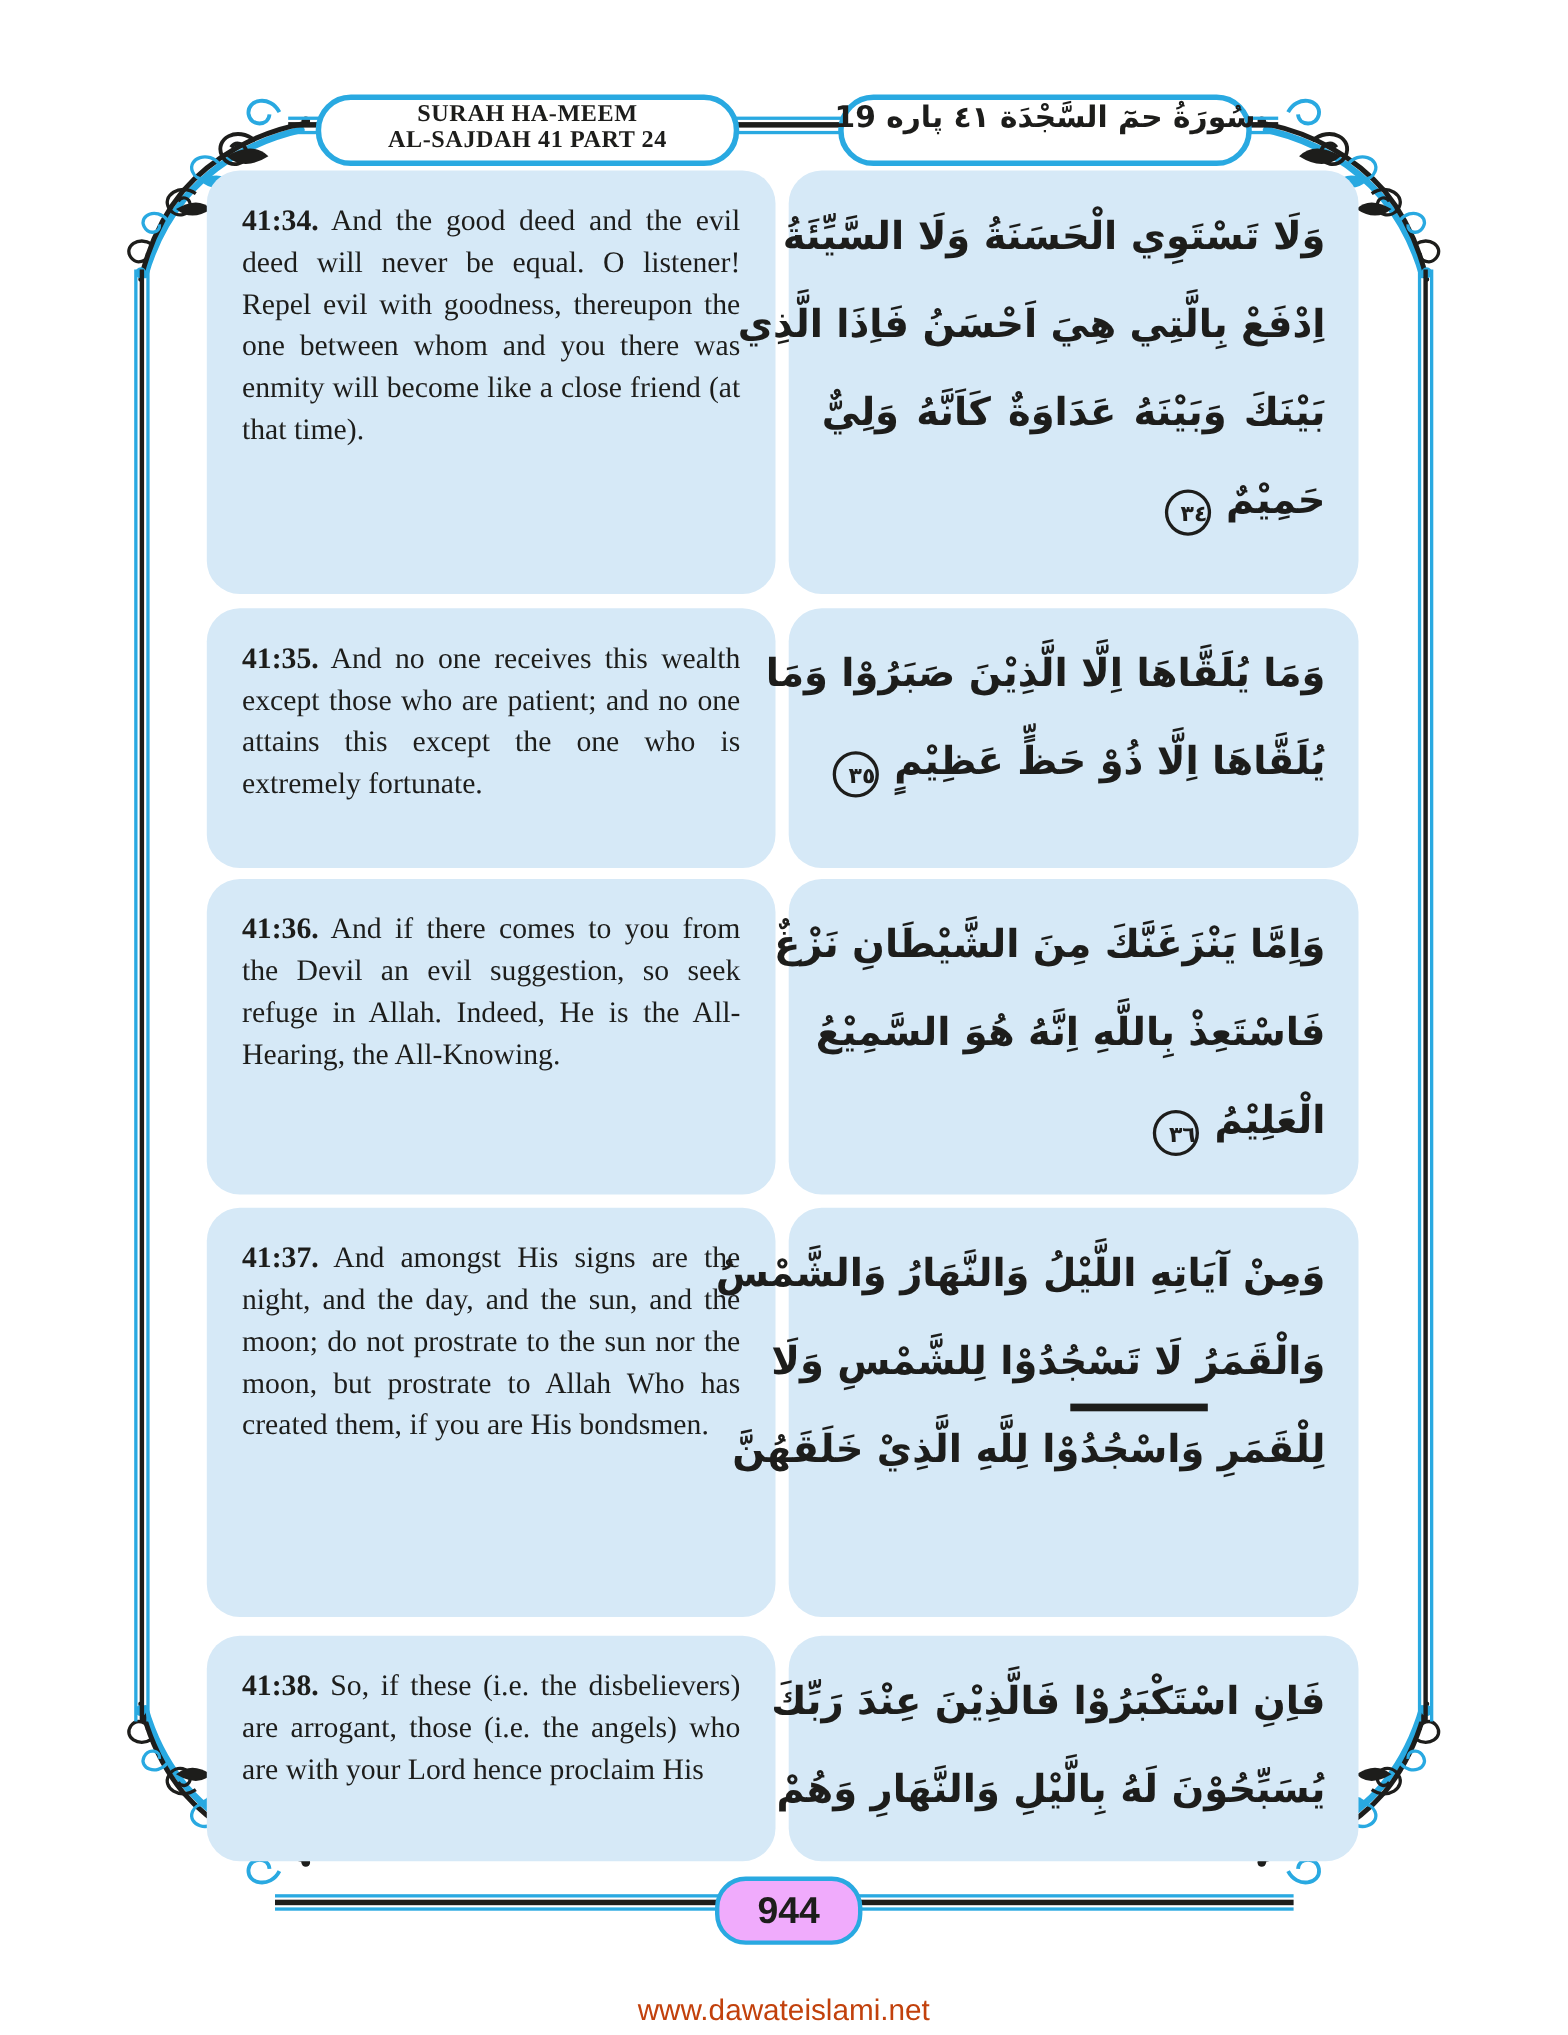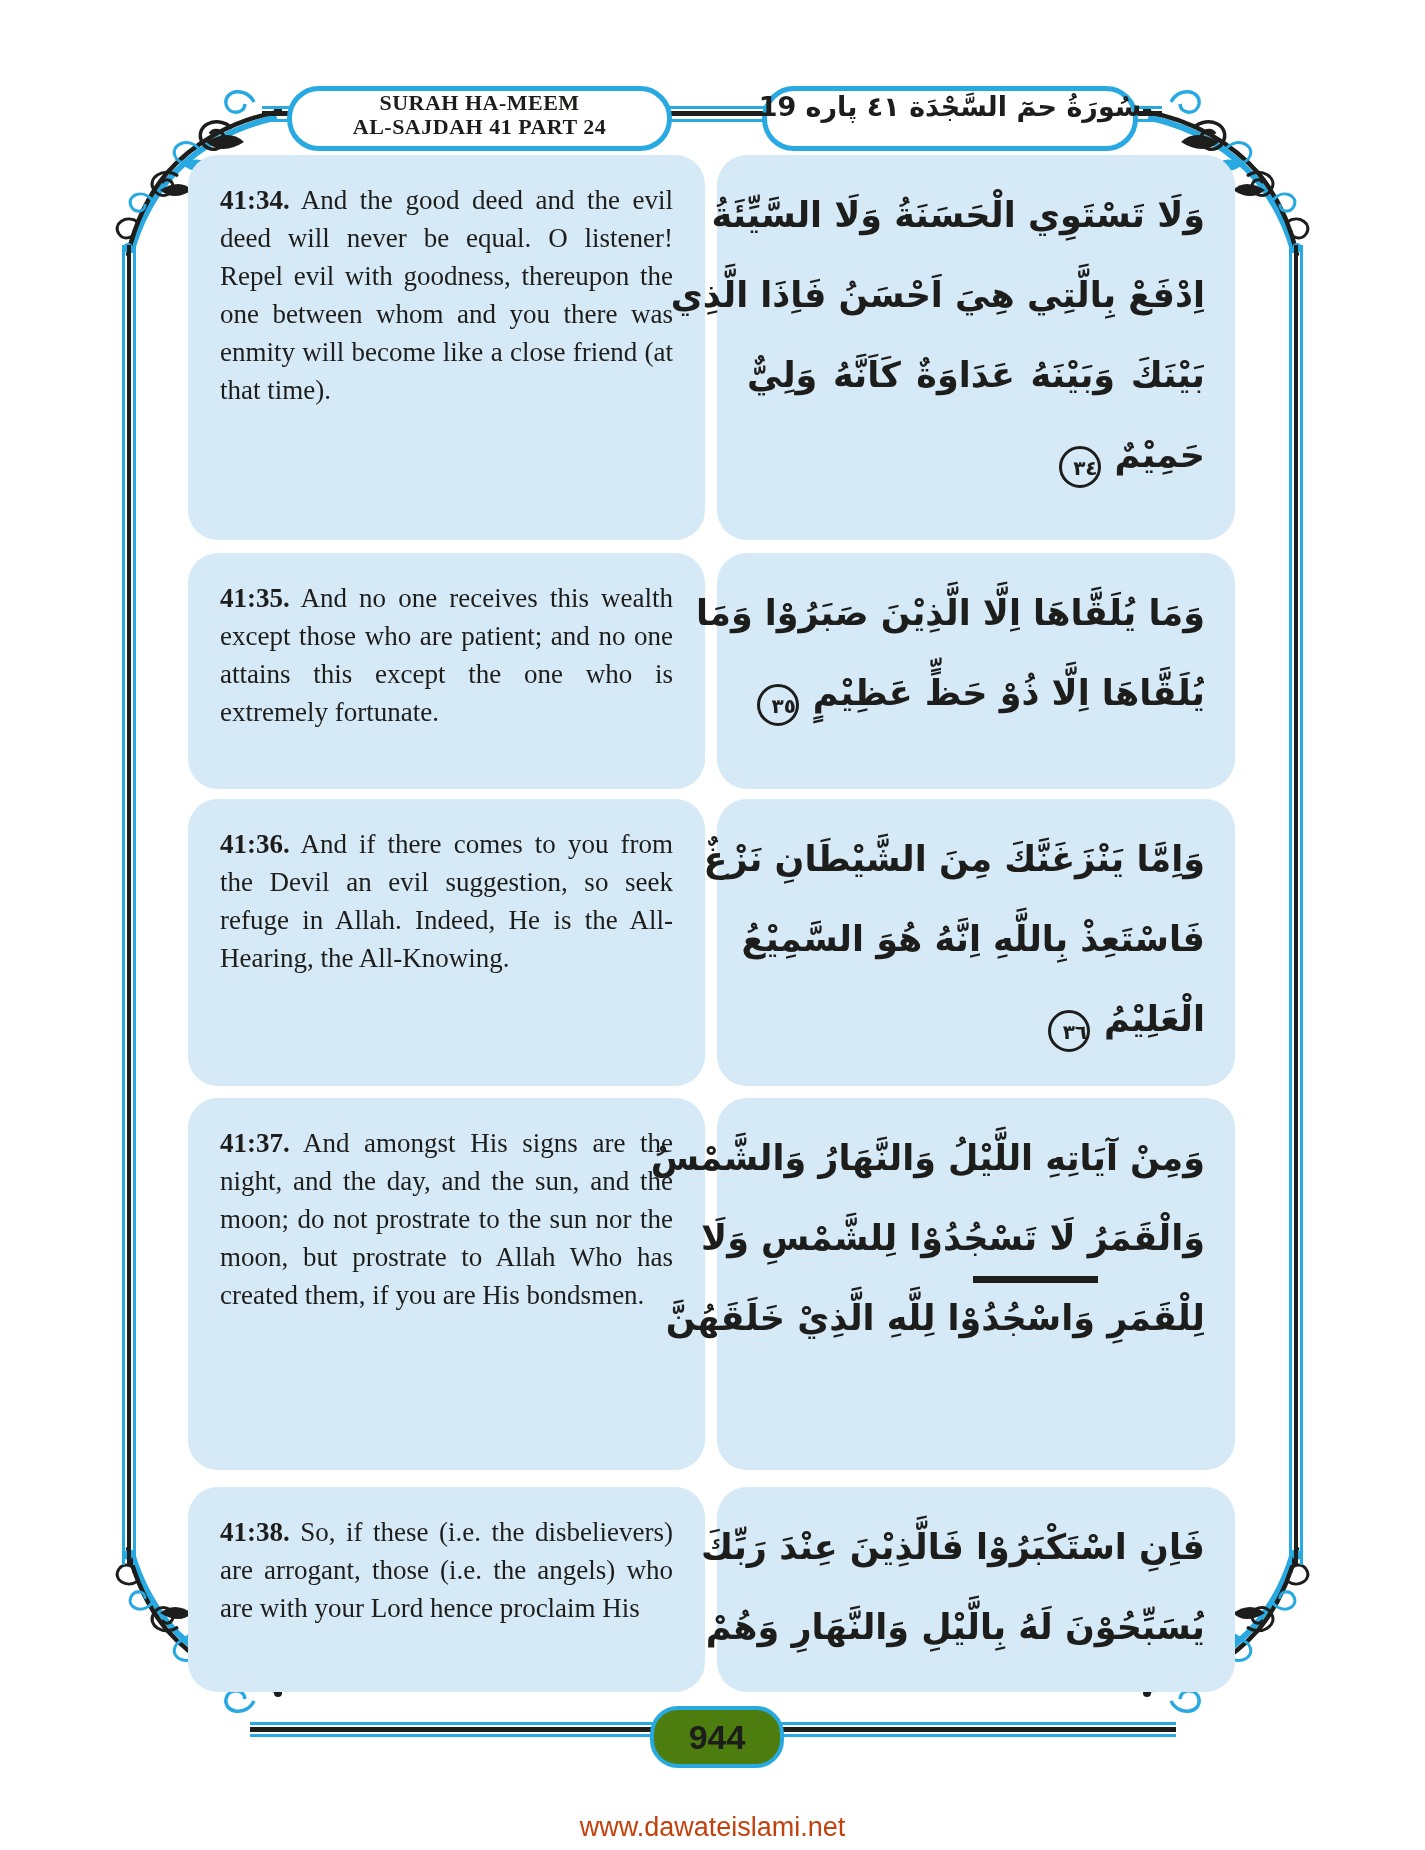--- a/index.html
+++ b/index.html
@@ -31,21 +31,21 @@
   .panel.ar{left:529px;width:518px;padding:20px 30px;box-sizing:border-box;
             font-family:"DejaVu Sans", sans-serif;font-weight:bold;font-size:35px;direction:rtl;}
   .ar-line{line-height:80px;text-align:justify;text-align-last:justify;white-space:nowrap;}
   .ar-line.ar-end{text-align-last:right;}
   .vnum{display:inline-block;width:42px;height:42px;border:3px solid #1d1d1b;border-radius:50%;
         font-size:20px;line-height:38px;text-align:center;vertical-align:-8px;margin-inline-start:14px;
         box-sizing:border-box;font-weight:bold;}
   .sajdah-bar{position:absolute;top:178px;right:137px;width:125px;height:7px;background:#1d1d1b;}
 
   
-  .pagenum-capsule{position:absolute;left:650px;top:1706px;width:126px;height:54px;background:#4d7c0f;
+  .pagenum-capsule{position:absolute;left:650px;top:1706px;width:126px;height:54px;background:#f0abfc;
                    border:4px solid #29a9e1;border-radius:28px;z-index:5;display:flex;align-items:center;justify-content:center;
                    font-family:"Liberation Sans", sans-serif;font-weight:bold;font-size:34px;}
   .manzil{position:absolute;left:0;top:1868px;width:100%;text-align:center;direction:rtl;
           font-family:"DejaVu Sans", sans-serif;font-weight:bold;font-size:32px;}
   .manzil .badge{direction:ltr;unicode-bidi:bidi-override;margin-inline-start:6px;}
   .site{position:absolute;left:0;top:1812px;width:100%;text-align:center;
         font-family:"Liberation Sans", sans-serif;font-size:27px;color:#c2410c;}
 </style>
 </head>
 <body>

